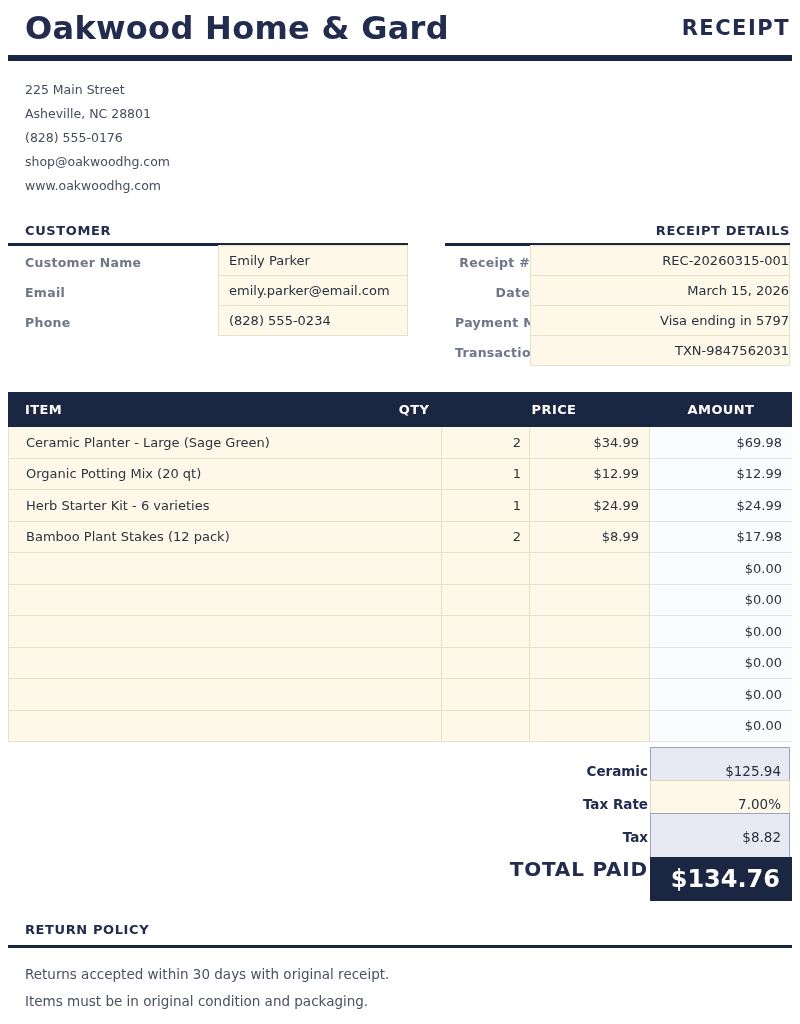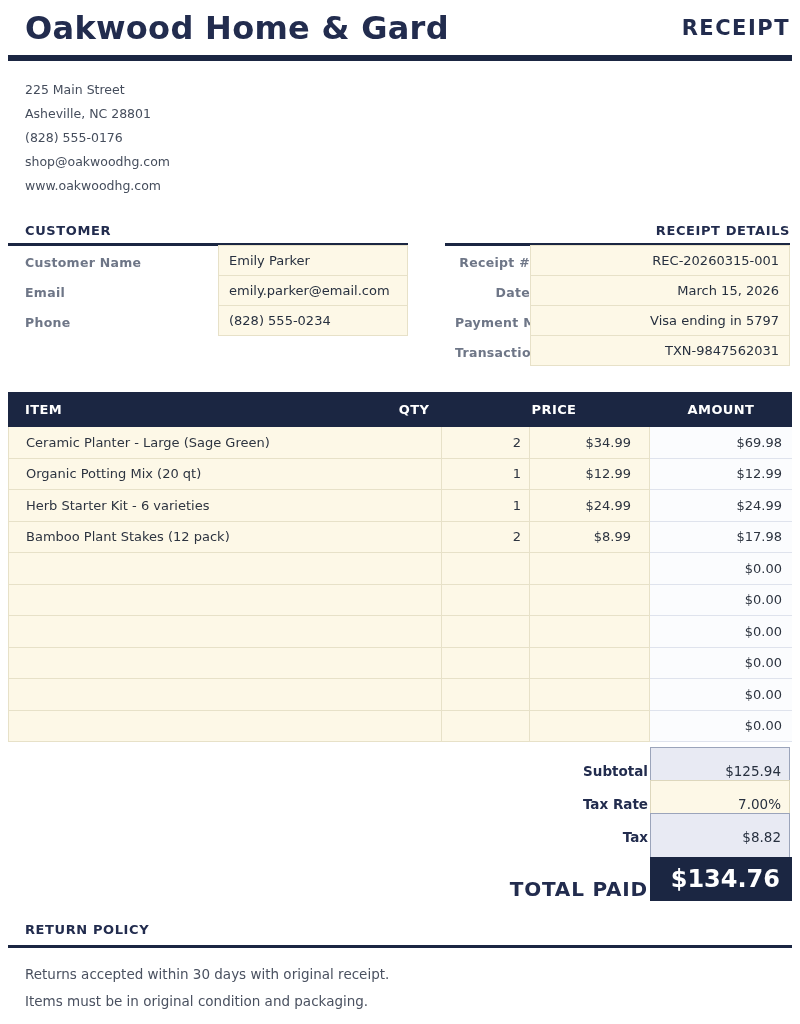--- a/index.html
+++ b/index.html
@@ -44,21 +44,21 @@
     font-size:12.5px; font-weight:bold; color:#6e7687; letter-spacing:.3px;
     padding-top:10px; white-space:nowrap; overflow:hidden; flex-shrink:0;
   }
   .customer-col .kv-label { width:210px; padding-left:17px; }
   .details-col  .kv-label { width:85px;  padding-left:10px; }
   .kv-value {
     display:flex; align-items:center; font-size:13px; color:#27303f;
     background:var(--cream,#fdf8e7); border:1px solid var(--cream_border,#e7e1c8);
   }
   .customer-col .kv-value { width:190px; padding-left:10px; }
-  .details-col  .kv-value { width:295px; justify-content:flex-end; padding-right:10px; }
+  .details-col  .kv-value { width:295px; justify-content:flex-end; }
 
   
   .items-table { margin-top:26px; }
   .tbl-head {
     display:flex; height:35px; align-items:center;
     background:var(--navy_bar,#1b2642); color:#ffffff;
     font-size:13px; font-weight:bold; letter-spacing:.4px;gap:36px;
   }
   .th-item { flex:1; padding-left:17px; }
   .th-qty    { width:88px;  text-align:center; }
@@ -67,42 +67,42 @@
 
   .tbl-row { display:flex; height:31.5px; }
   .td {
     display:flex; align-items:center; font-size:13px; color:#2d3440;
     background:var(--cream,#fdf8e7);
     border-right:1px solid var(--cream_border,#eae4cc);
     border-bottom:1px solid var(--cream_border,#eae4cc);
   }
   .td-item   { flex:1; padding-left:17px; border-left:1px solid var(--cream_border,#eae4cc); }
   .td-qty    { width:88px;  justify-content:flex-end; padding-right:8px; }
-  .td-price  { width:120px; justify-content:flex-end; padding-right:18px; }
+  .td-price  { width:120px; justify-content:flex-end; padding-right:10px; }
   .td-amount {
     width:142px; justify-content:flex-end; padding-right:10px;
     background:var(--amount_bg,#fbfcfe);
     border-right:none; border-bottom:1px solid var(--amount_border,#dfe3ed);
   }
 
   
   .totals { margin-top:13px; }
   .tot-row { display:flex; justify-content:flex-end; align-items:center; height:34px; margin-top:-1px; }
   .tot-label {
     font-size:13.5px; font-weight:bold; color:var(--navy_text,#222c4e); margin-right:2px;
   }
   .tot-value {
     width:140px; height:48px; margin-right:2px;
     display:flex; align-items:center; justify-content:flex-end; padding-right:8px;
     font-size:13.5px; color:#27303f;
   }
   .tot-gray  { background:var(--gray_cell,#e8eaf3); border:1px solid var(--gray_cell_border,#9ba4ba); }
   .tot-cream { background:var(--cream,#fdf8e7);     border:1px solid #ddd7bd; }
 
-  .total-row { display:flex; justify-content:flex-end; align-items:flex-end; margin-top:3px; }
+  .total-row { display:flex; justify-content:flex-end; align-items:flex-start; margin-top:3px; }
   .total-label {
     font-size:20px; font-weight:bold; color:var(--navy_text,#222c4e);
     letter-spacing:.8px; margin-right:2px;
   }
   .total-value {
     width:142px; height:44px; background:var(--navy_bar,#1b2642); color:#ffffff;
     font-size:24px; font-weight:bold;
     display:flex; align-items:center; justify-content:flex-end; padding-right:12px;
   }
 
@@ -238,21 +238,21 @@
     <div class="tbl-row">
       <div class="td td-item"></div>
       <div class="td td-qty"></div>
       <div class="td td-price"></div>
       <div class="td td-amount">$0.00</div>
     </div>
   </div>
 
   <div class="totals">
     <div class="tot-row">
-      <div class="tot-label">Subtotal</div>
+      <div class="tot-label">Ceramic</div>
       <div class="tot-value tot-gray">$125.94</div>
     </div>
     <div class="tot-row">
       <div class="tot-label">Tax Rate</div>
       <div class="tot-value tot-cream">7.00%</div>
     </div>
     <div class="tot-row">
       <div class="tot-label">Tax</div>
       <div class="tot-value tot-gray">$8.82</div>
     </div>

